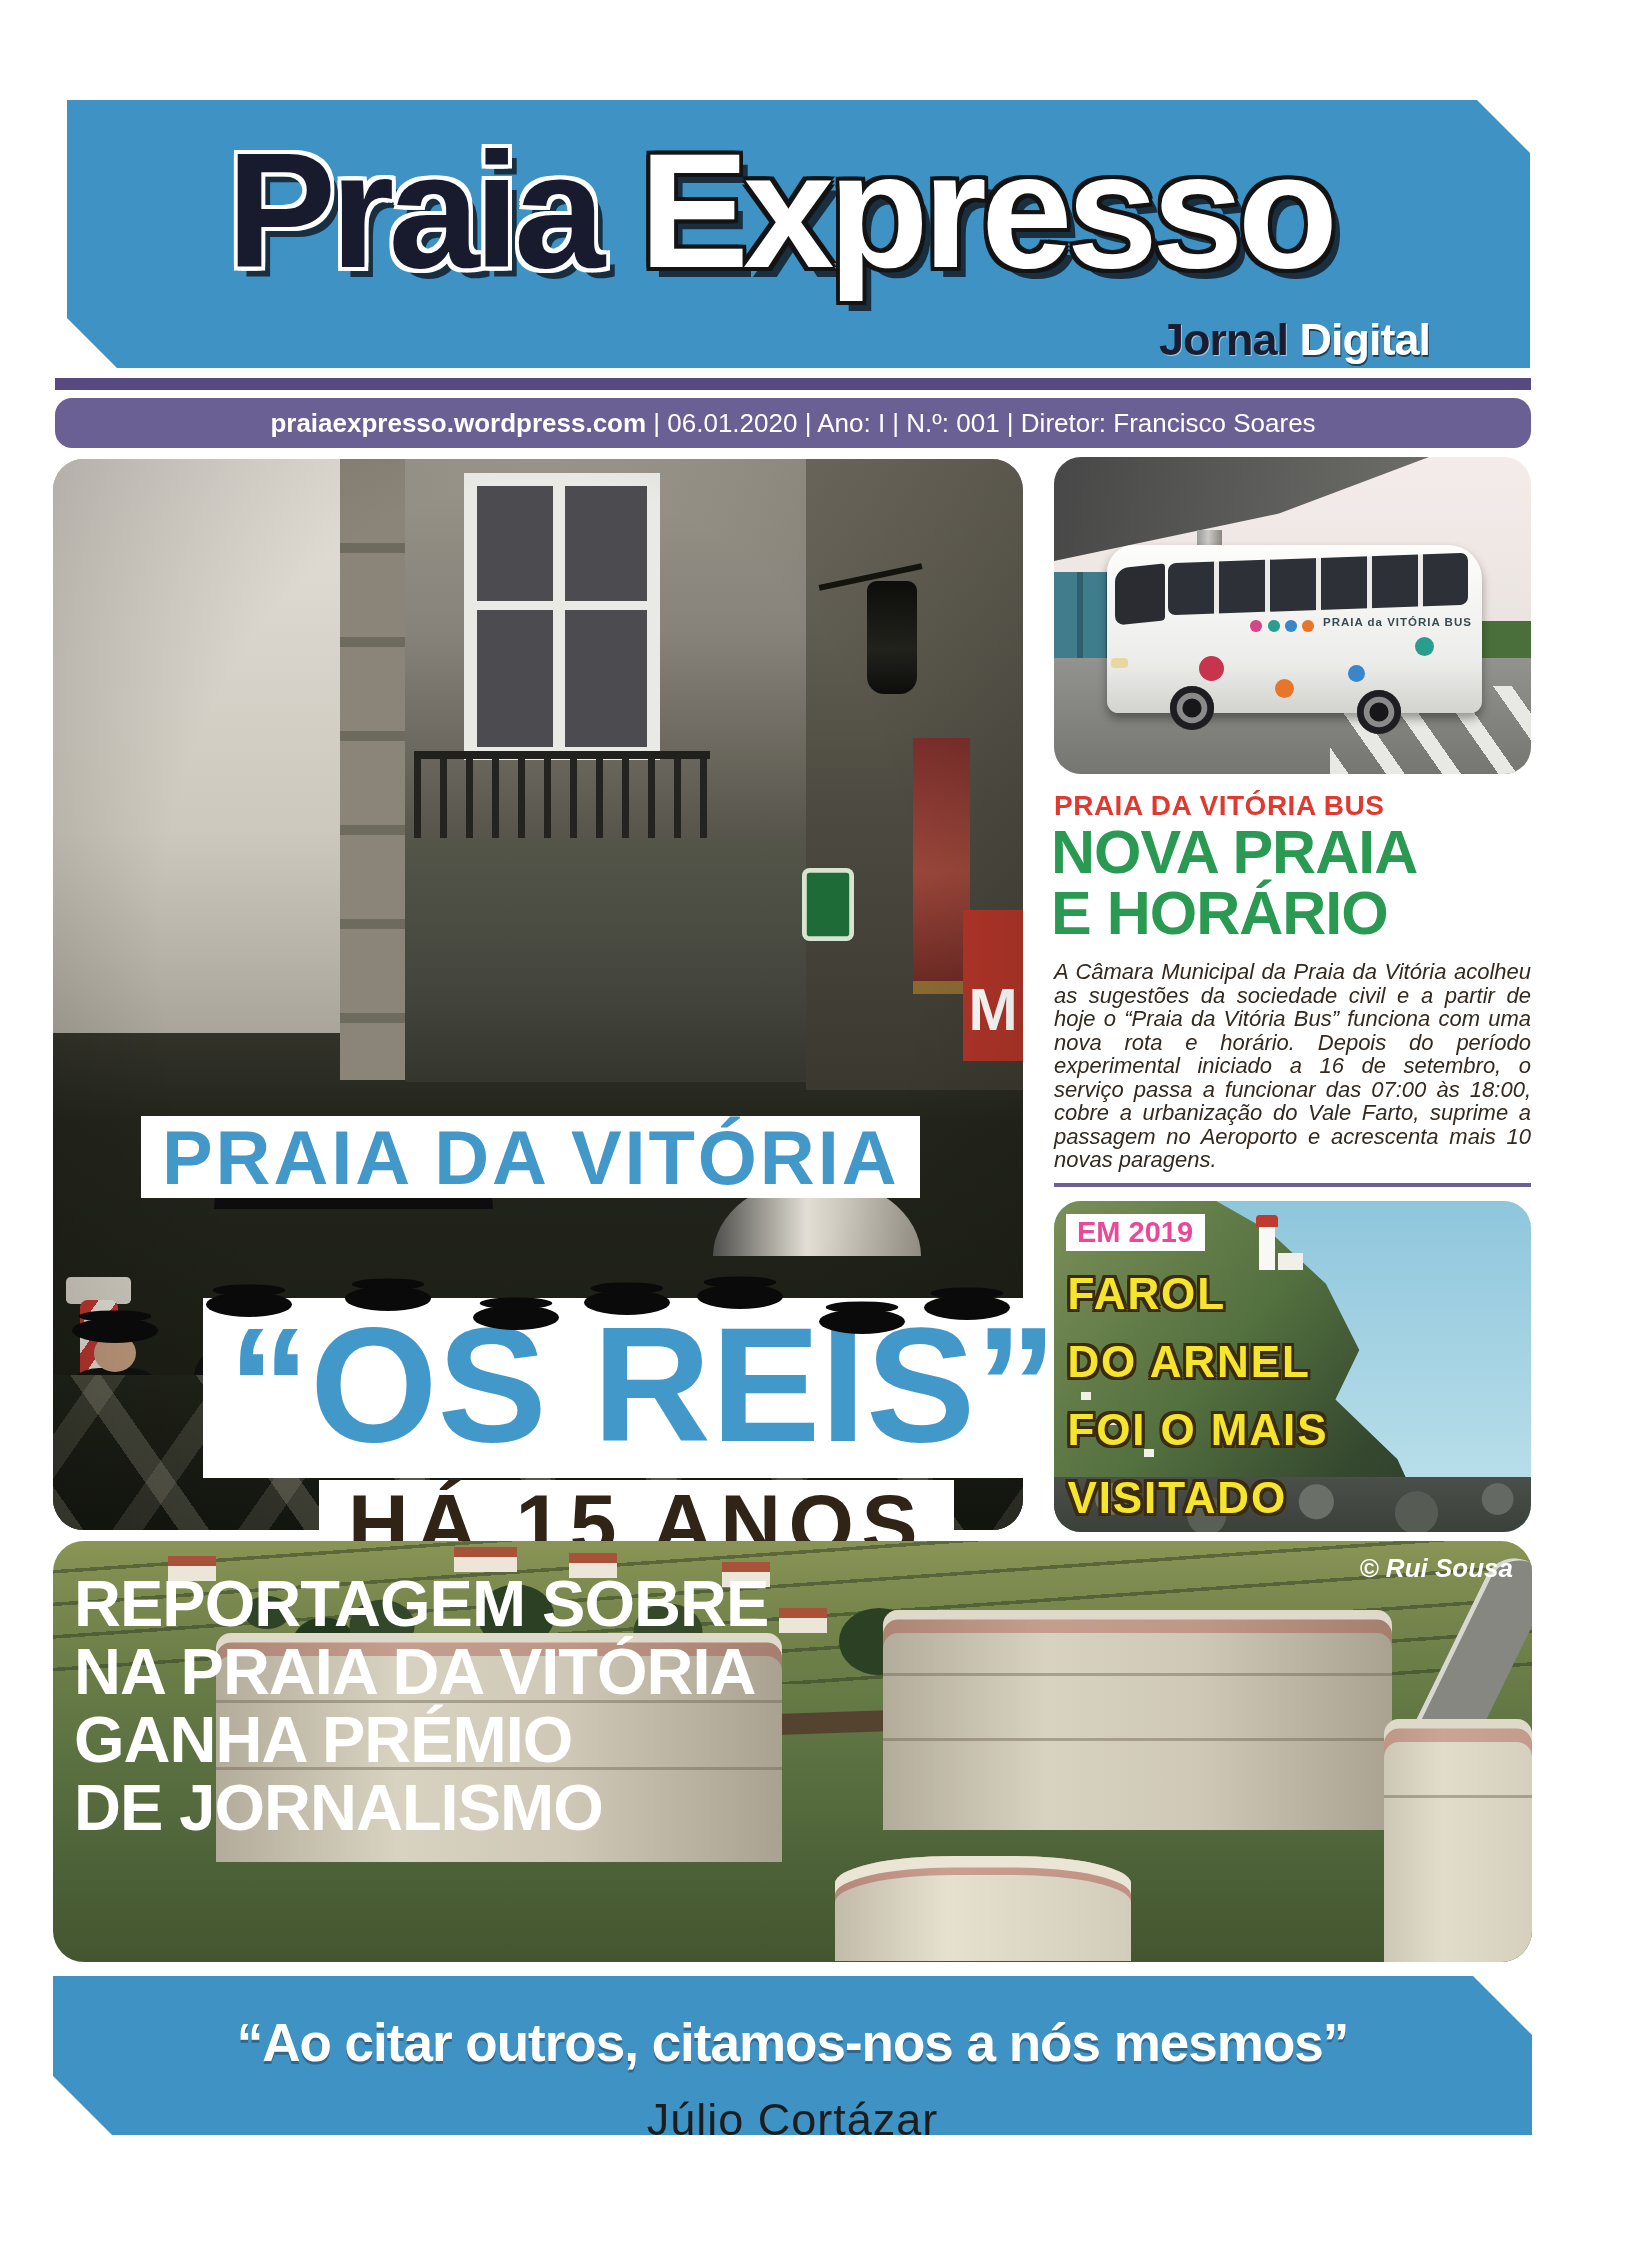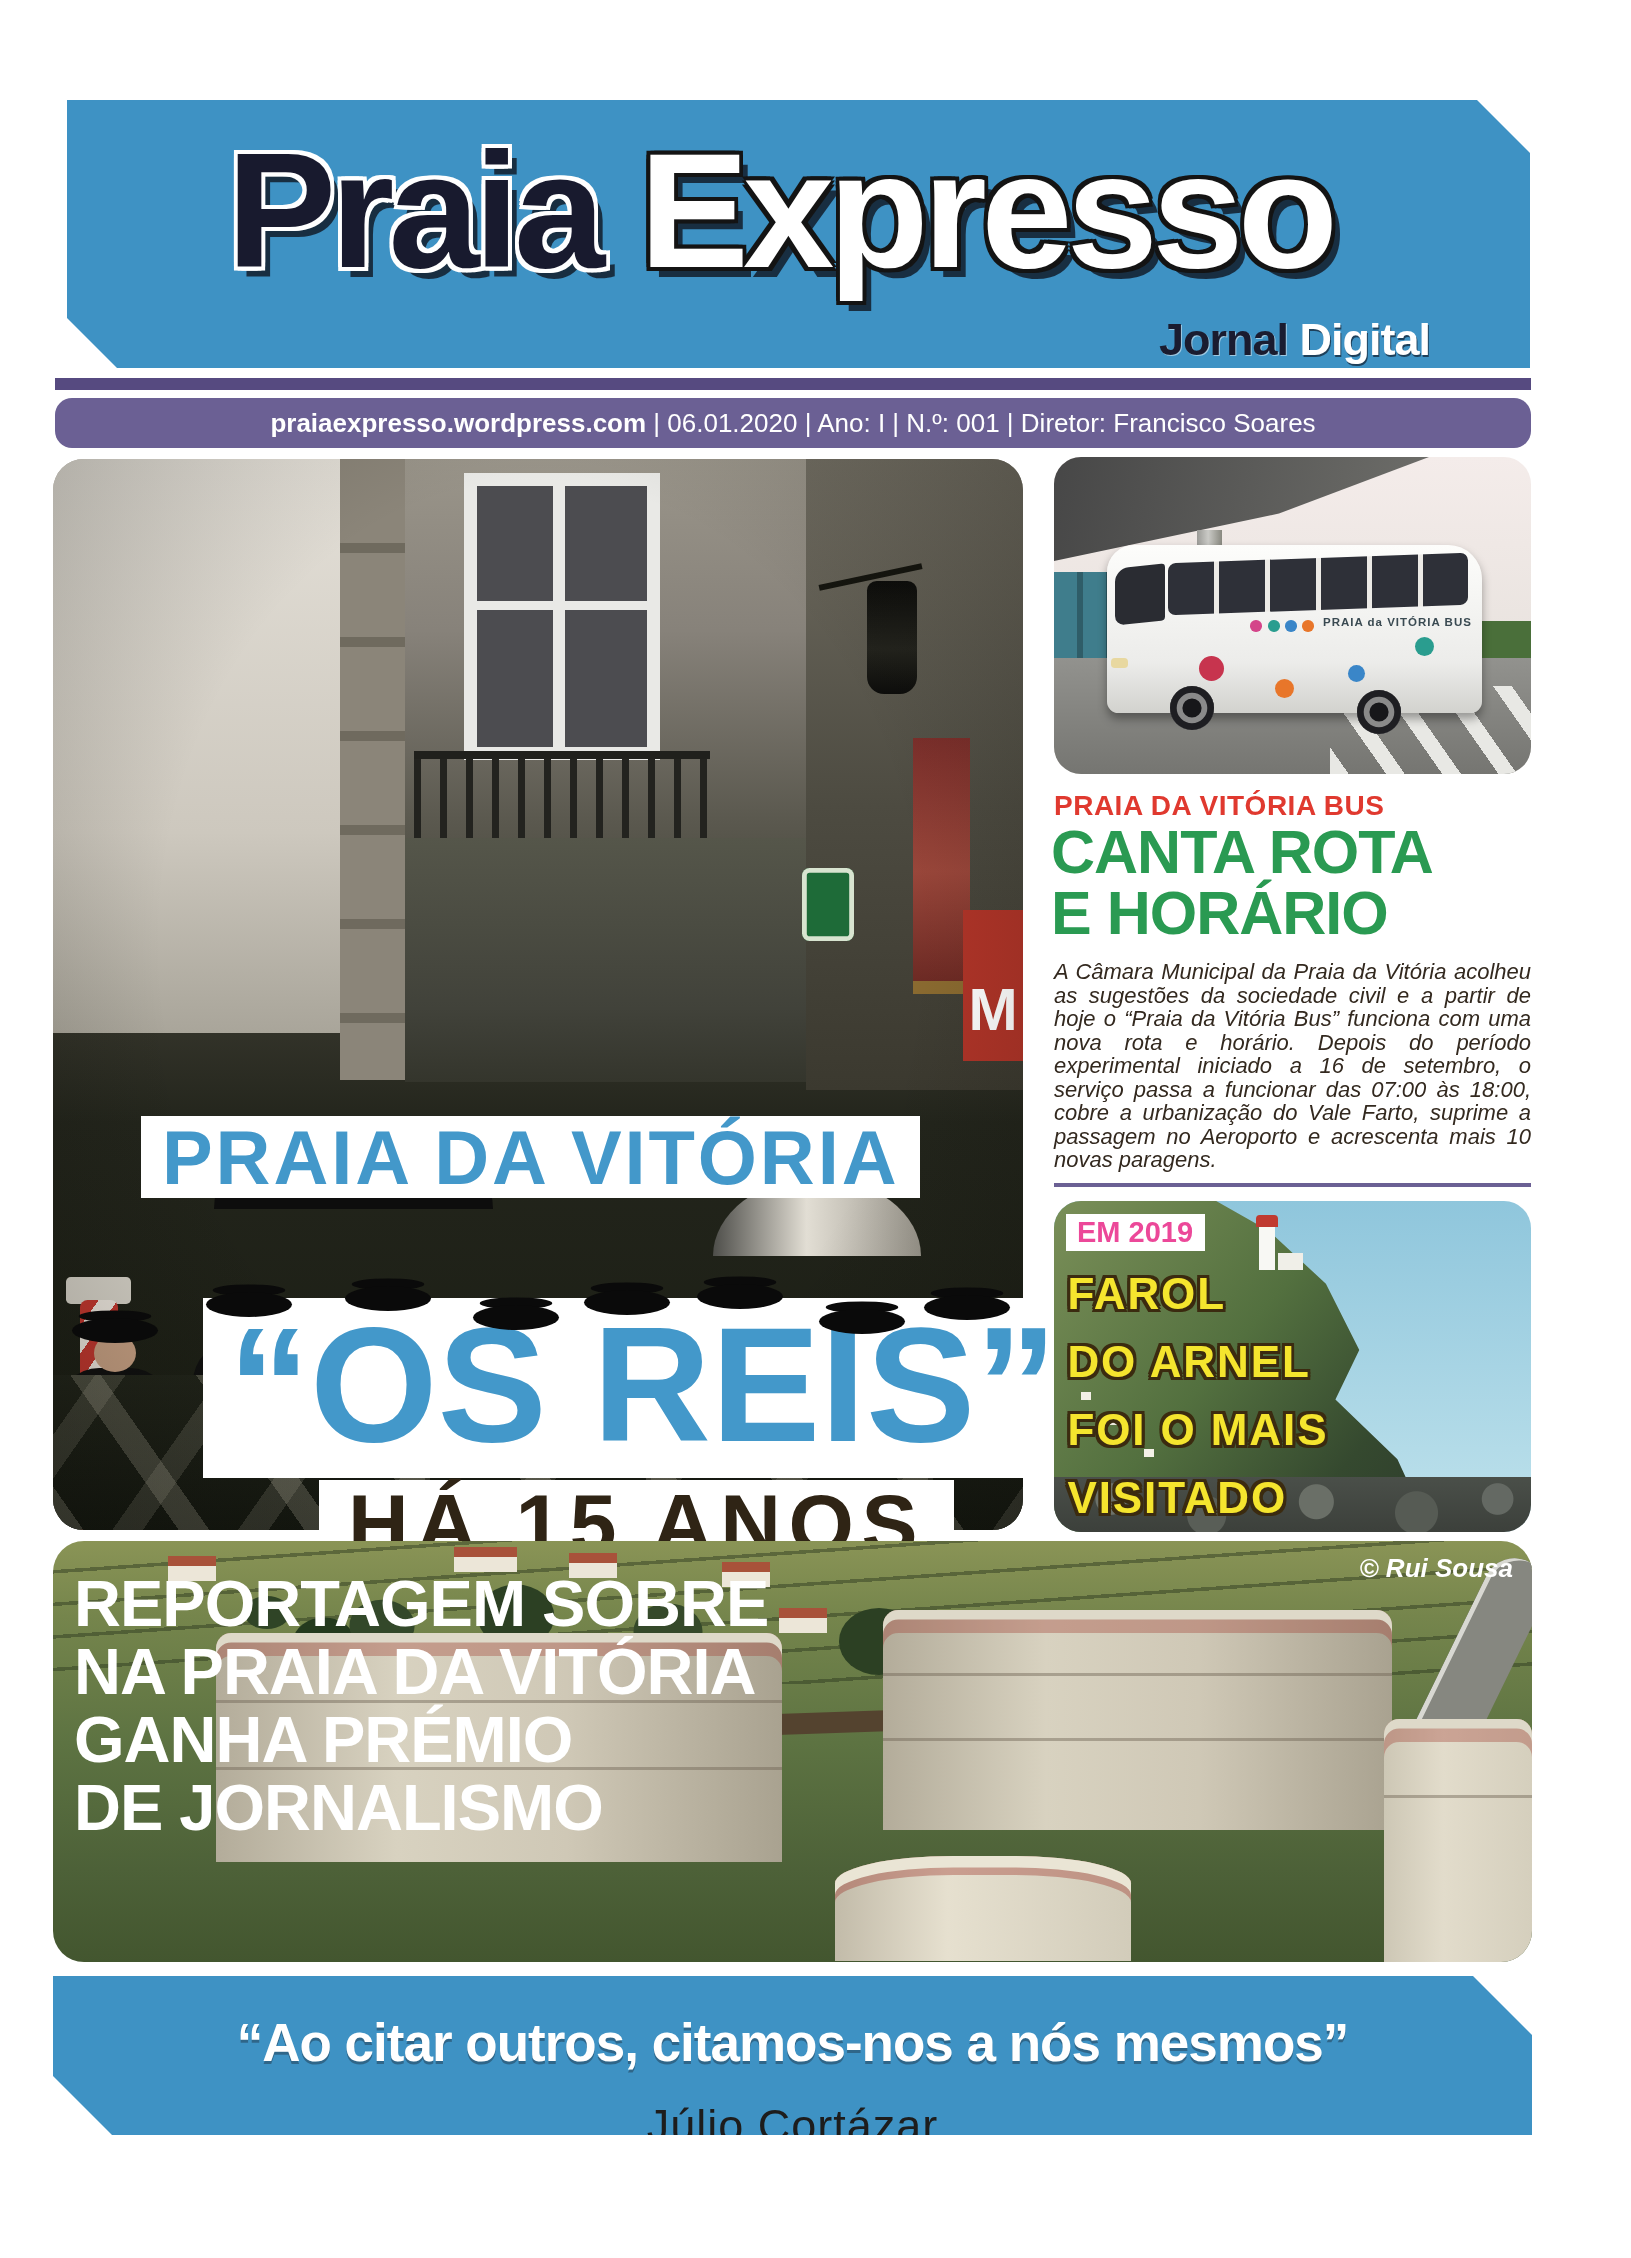--- a/index.html
+++ b/index.html
@@ -131,21 +131,21 @@
   .tank-4 { left:782px; top:315px; width:296px; height:105px; border-radius:40% 40% 0 0/ 26% 26% 0 0; background:linear-gradient(90deg,#c2bba9,#e6e0cf 38%,#d2ccba); box-shadow:inset 0 11.5px 0 #eae5d5, inset 0 19px 0 rgba(160,60,50,.4); }
   .tk-road { left:1381px; top:5.7px; width:63px; height:287px; background:#86878074; background:#868780; border-radius:32.5px; transform:rotate(26deg); box-shadow:inset 4.8px 0 0 #d8d8d2; }
   .tk-headline { position:absolute; left:21px; top:29px; color:#fff; font-weight:bold; font-size:65px; line-height:68px; letter-spacing:-1px; white-space:nowrap; }
   .tk-credit { position:absolute; right:19px; top:11.5px; color:#fff; font-size:26px; font-weight:bold; font-style:italic; }
 
   
   .quote-banner { position:absolute; left:53px; top:1976px; width:1479px; height:159px; background:#3E92C4;
     clip-path:polygon(0 0, calc(100% - 59px) 0, 100% 59px, 100% 100%, 59px 100%, 0 calc(100% - 59px)); text-align:center; }
   .quote { margin-top:36px; color:#fff; font-size:53px; font-weight:bold; letter-spacing:-1px;
     text-shadow:0 2.9px 0 rgba(20,20,30,.35); }
-  .author { margin-top:27px; color:#1d1d1d; font-size:45px; font-weight:normal; letter-spacing:1px; }
+  .author { margin-top:21px; color:#1d1d1d; font-size:45px; font-weight:normal; letter-spacing:1px; }
 </style>
 </head>
 <body>
 
 <div class="page">
 
   <header class="masthead">
     <div class="logo">
       <span class="logo-praia">Praia</span>
       <span class="logo-expresso">Expresso</span>
@@ -218,21 +218,21 @@
       <span class="dot" style="left:178px;top:75px;width:11.5px;height:11.5px;background:#3A86C8;"></span>
       <span class="dot" style="left:195px;top:75px;width:11.5px;height:11.5px;background:#E8762A;"></span>
       <i class="bp-wheel" style="left:63px;top:141px;"></i>
       <i class="bp-wheel" style="left:250px;top:145px;"></i>
       <div class="abs bp-light"></div>
     </div>
   </figure>
 
   <div class="kicker-bus">PRAIA DA VITÓRIA BUS</div>
   <div class="bus-headline">
-    <div>CANTA ROTA</div>
+    <div>NOVA PRAIA</div>
     <div>E HORÁRIO</div>
   </div>
   <p class="bus-body">A Câmara Municipal da Praia da Vitória acolheu as sugestões da sociedade civil e a partir de hoje o “Praia da Vitória Bus” funciona com uma nova rota e horário. Depois do período experimental iniciado a 16 de setembro, o serviço passa a funcionar das 07:00 às 18:00, cobre a urbanização do Vale Farto, suprime a passagem no Aeroporto e acrescenta mais 10 novas paragens.</p>
   <div class="divider"></div>
 
   <figure class="photo lh-card">
     <div class="abs lh-cliff"></div>
     <div class="abs lh-tower"></div>
     <div class="abs lh-houses"></div>
     <div class="abs lh-rocks"></div>

